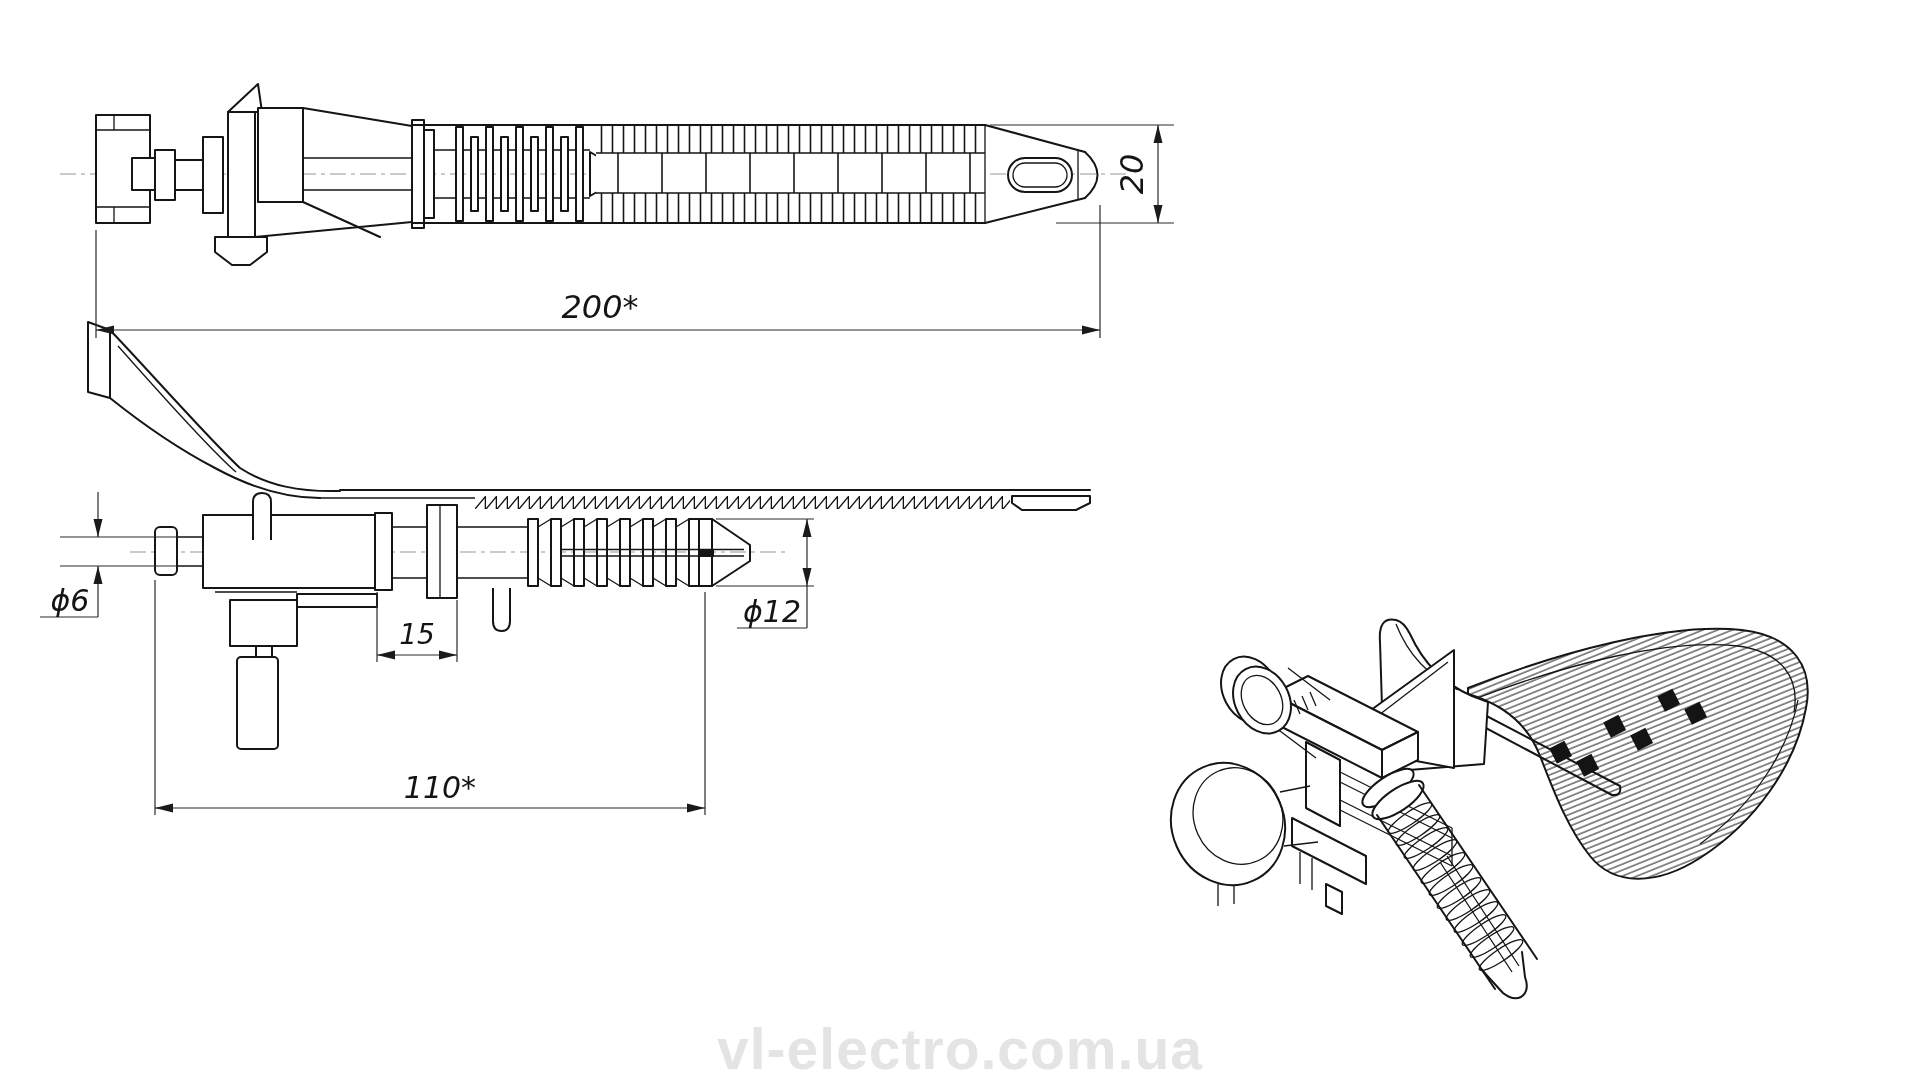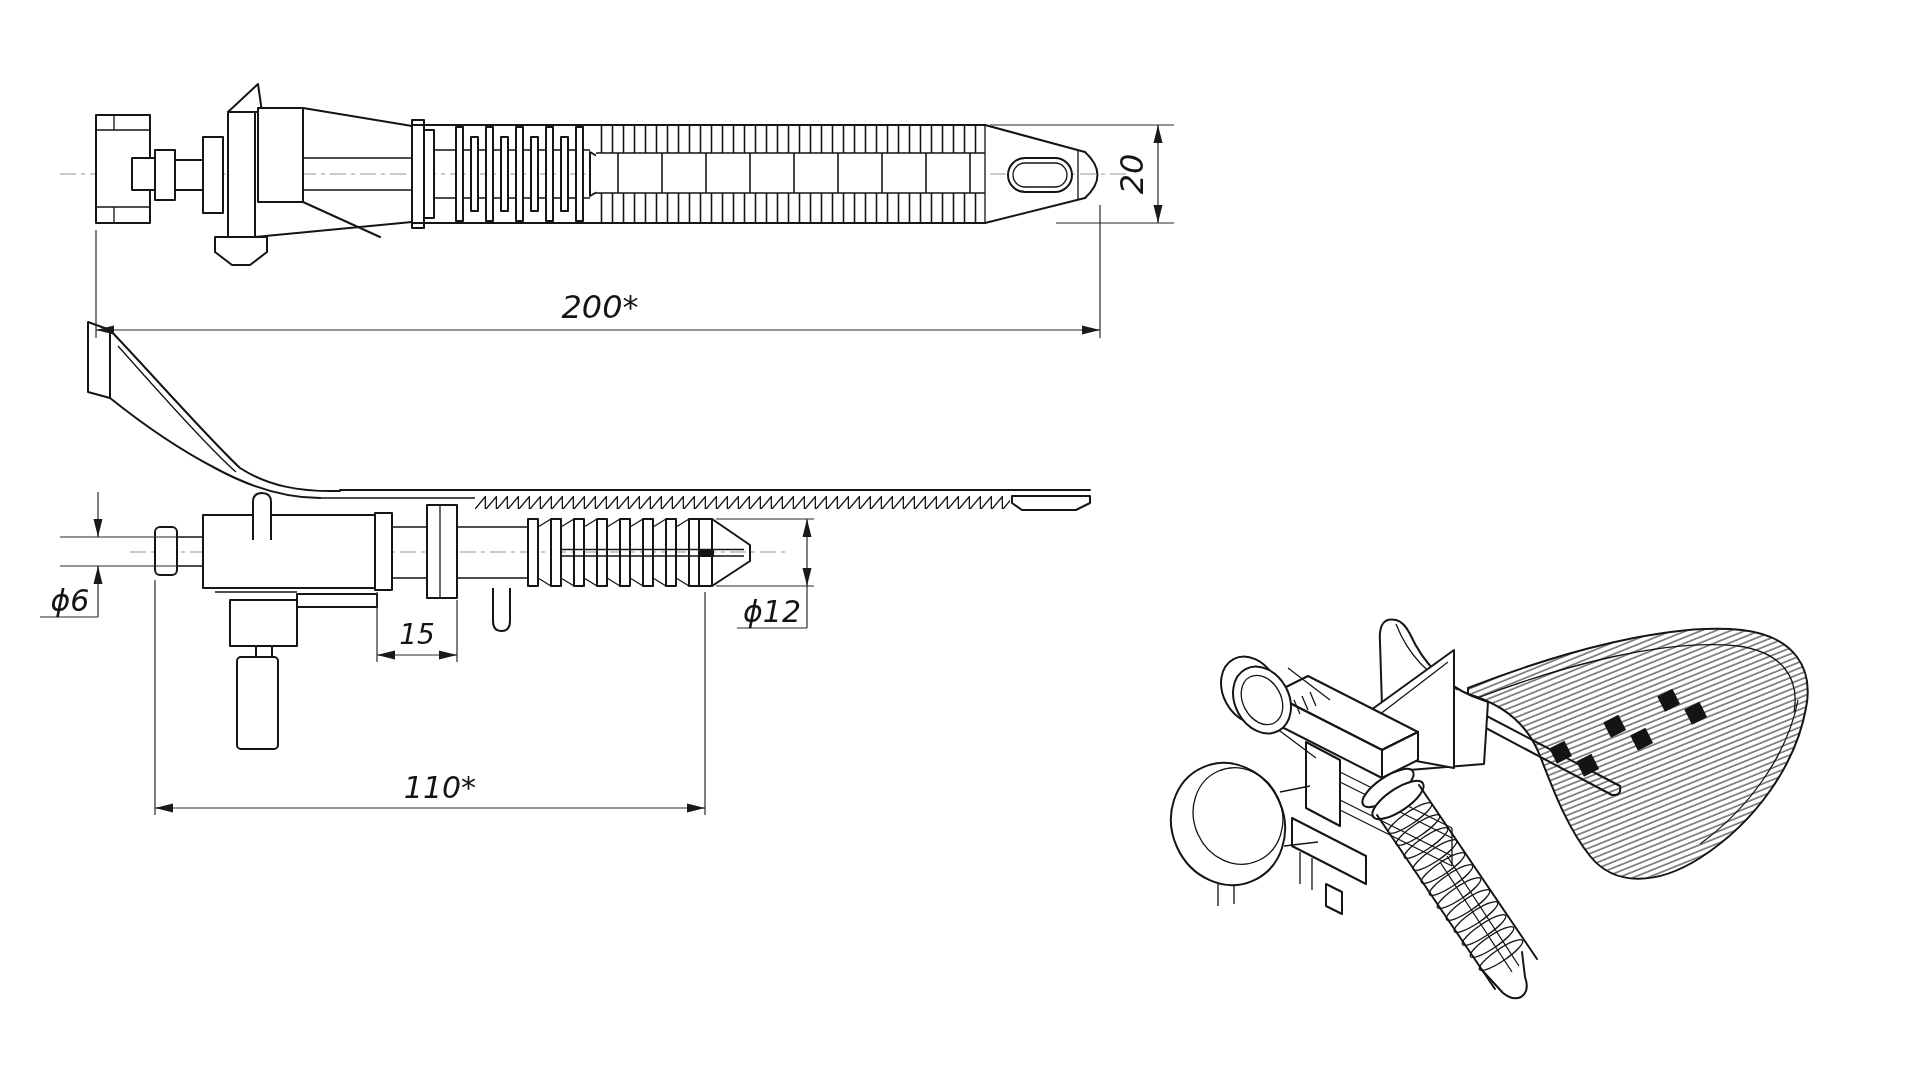--- a/index.html
+++ b/index.html
@@ -233,13 +233,14 @@
     <ellipse class="thin" cx="1468" cy="905" rx="26" ry="6" transform="rotate(-34 1468 905)"></ellipse>
     <ellipse class="thin" cx="1476" cy="917" rx="26" ry="6" transform="rotate(-34 1476 917)"></ellipse>
     <ellipse class="thin" cx="1484" cy="930" rx="26" ry="6" transform="rotate(-34 1484 930)"></ellipse>
     <ellipse class="thin" cx="1492" cy="942" rx="26" ry="6" transform="rotate(-34 1492 942)"></ellipse>
     <ellipse class="thin" cx="1501" cy="955" rx="26" ry="6" transform="rotate(-34 1501 955)"></ellipse>
     <path class="geo" d="M1481,969 L1503,993 Q1513,1001 1521,997 Q1530,991 1525,977 L1522,952"></path>
     <path class="thin" d="M1440,862 L1512,972 M1447,856 L1519,966"></path>
   </g>
 </svg>
 
+<div id="watermark">vl-electro.com.ua</div>
 </div>
 
 </body></html>

